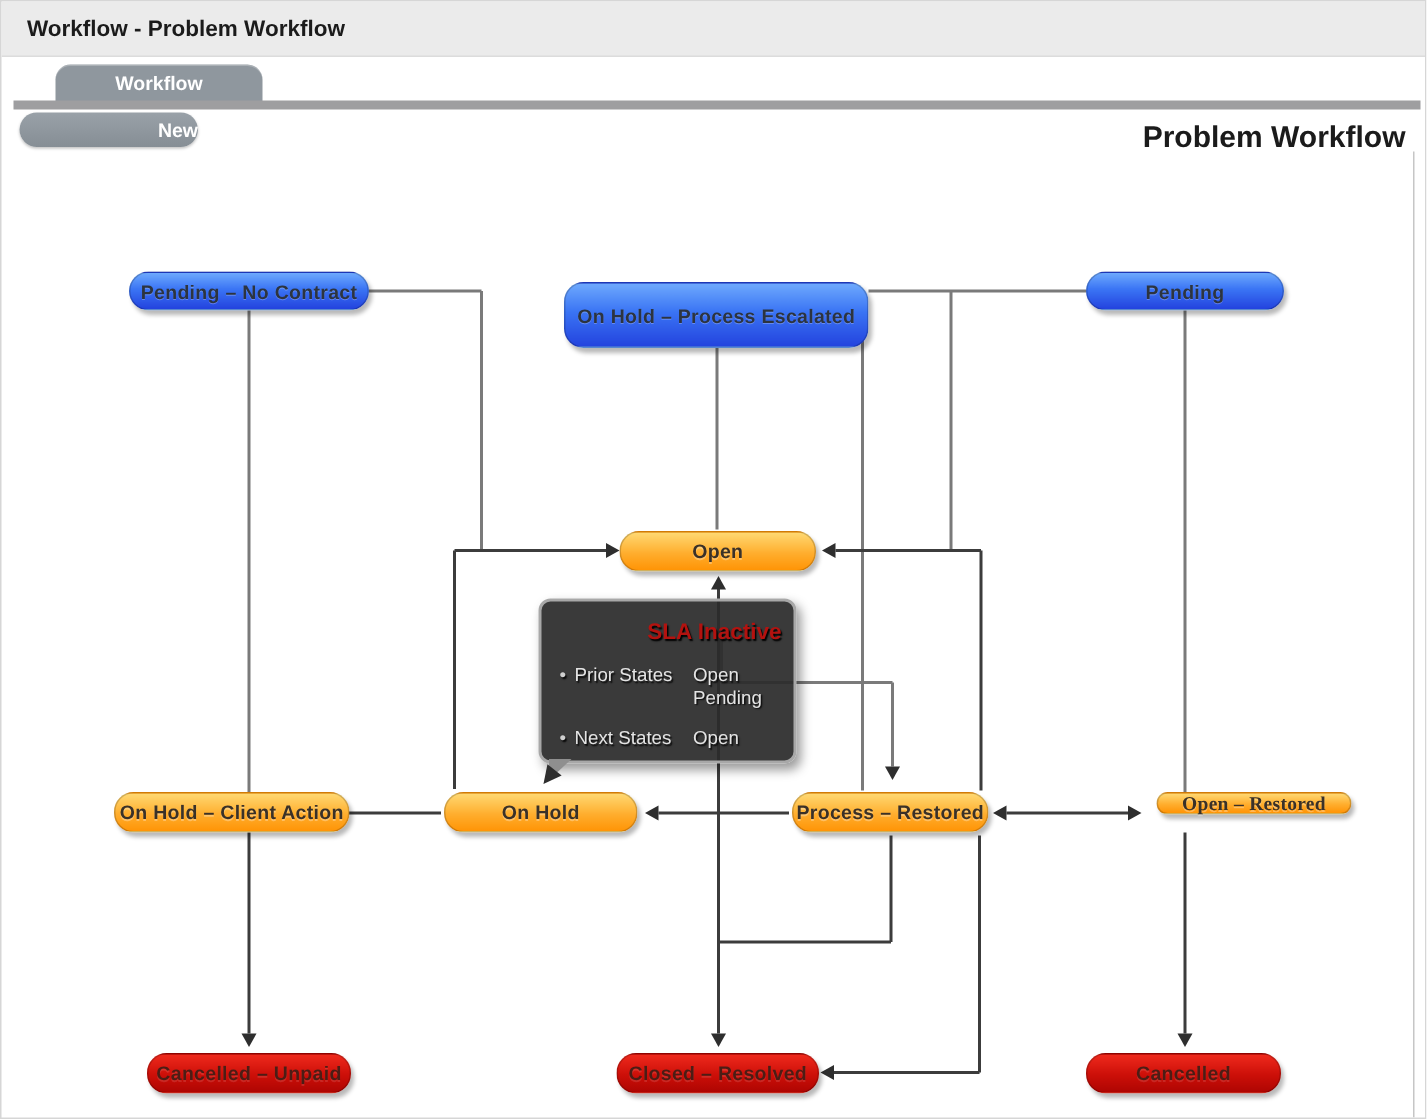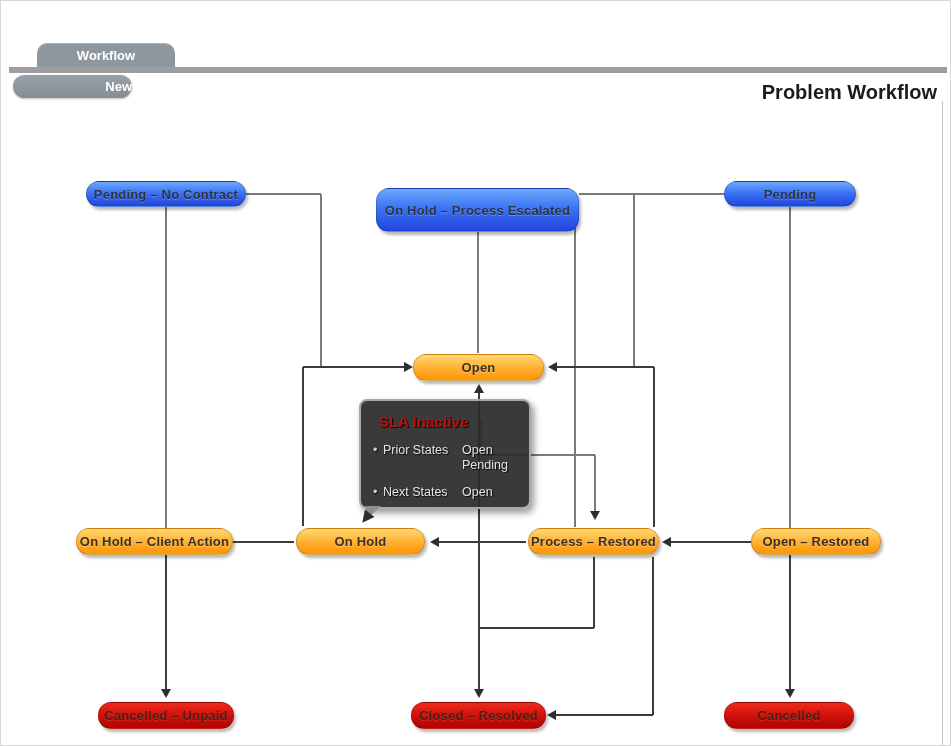--- a/index.html
+++ b/index.html
@@ -58,21 +58,21 @@
   
   .seg{position:absolute;}
   .arrow{position:absolute;width:0;height:0;}
   
   .tooltip{
     position:absolute;left:358px;top:398px;width:172px;height:110px;box-sizing:border-box;
     background:rgba(43,43,43,0.93);border:2px solid #a8a8a8;border-radius:8px;
     box-shadow:3px 4px 7px rgba(0,0,0,0.4);padding:12px 8px 8px 12px;z-index:30;
   }
   .tooltip .tt-title{
-    font-size:15px;font-weight:bold;color:#b3120f;text-shadow:1px 1px 1px #000;margin:0 0 13px 6px;
+    font-size:15px;font-weight:bold;color:#b3120f;text-shadow:1px 1px 1px #000;margin:0 0 13px 6px;text-align:right;
   }
   .tt-row{display:flex;font-size:12.5px;color:#e4e4e4;text-shadow:1px 1px 1px rgba(0,0,0,0.85);}
   .tt-row + .tt-row{margin-top:12px;}
   .tt-bullet{width:10px;color:#cfcfcf;}
   .tt-label{width:79px;}
   .tt-values div{line-height:15px;}
   .tt-tail{
     position:absolute;left:5px;bottom:-13px;width:0;height:0;
     border-top:14px solid #8f8f8f;border-right:15px solid transparent;
   }
@@ -80,20 +80,23 @@
     position:absolute;left:-1px;bottom:-17px;width:0;height:0;
     border-left:6px solid transparent;border-right:6px solid transparent;
     border-top:12px solid #2e2e2e;transform:rotate(38deg);
   }
 </style>
 </head>
 <body>
 
 <div class="page">
 
+  <div class="titlebar">
+    <span class="title">Workflow - Problem Workflow</span>
+  </div>
 
   <div class="tab tab-workflow">Workflow</div>
   <div class="tabbar-rule"></div>
 
   <div class="btn-new">New</div>
   <div class="context-label">Problem Workflow</div>
 
   <div class="canvas-right-border"></div>
 
   <div id="diagram">
@@ -134,21 +137,21 @@
       <div class="arrow" style="left: 546px; top: 709px; border-top: 5px solid transparent; border-bottom: 5px solid transparent; border-right: 9px solid rgb(46, 46, 46);"></div>
       <div class="seg" style="left: 788.25px; top: 554px; width: 1.5px; height: 134px; background: rgb(60, 60, 60);"></div>
       <div class="arrow" style="left: 784px; top: 688px; border-left: 5px solid transparent; border-right: 5px solid transparent; border-top: 9px solid rgb(46, 46, 46);"></div>
       <div class="node blue" style="left: 85px; top: 180px; width: 160px; height: 26px;">Pending – No Contract</div>
       <div class="node blue" style="left: 375px; top: 187px; width: 203px; height: 44px;">On Hold – Process Escalated</div>
       <div class="node blue" style="left: 723px; top: 180px; width: 132px; height: 26px;">Pending</div>
       <div class="node orange" style="left: 412px; top: 353px; width: 131px; height: 27px;">Open</div>
       <div class="node orange" style="left: 42px; top: 527px; width: 157px; height: 27px; margin-left: 33px;">On Hold – Client Action</div>
       <div class="node orange" style="left: 295px; top: 527px; width: 129px; height: 27px;">On Hold</div>
       <div class="node orange" style="left: 527px; top: 527px; width: 131px; height: 27px;">Process – Restored</div>
-      <div class="node orange" style="left: 750px; top: 527px; width: 130px; height: 27px;">Open – Restored</div>
+      <div class="node orange" style="left: 770px; top: 527px; width: 130px; height: 15px; font-family: Liberation Serif, serif;">Open – Restored</div>
       <div class="node red" style="left: 97px; top: 701px; width: 136px; height: 27px; text-align: right;">Cancelled – Unpaid</div>
       <div class="node red" style="left: 410px; top: 701px; width: 135px; height: 27px;">Closed – Resolved</div>
       <div class="node red" style="left: 723px; top: 701px; width: 130px; height: 27px;">Cancelled</div>
     </div>
 
   <div class="tooltip">
     <div class="tt-title">SLA Inactive</div>
     <div class="tt-row">
       <span class="tt-bullet">•</span>
       <span class="tt-label">Prior States</span>

